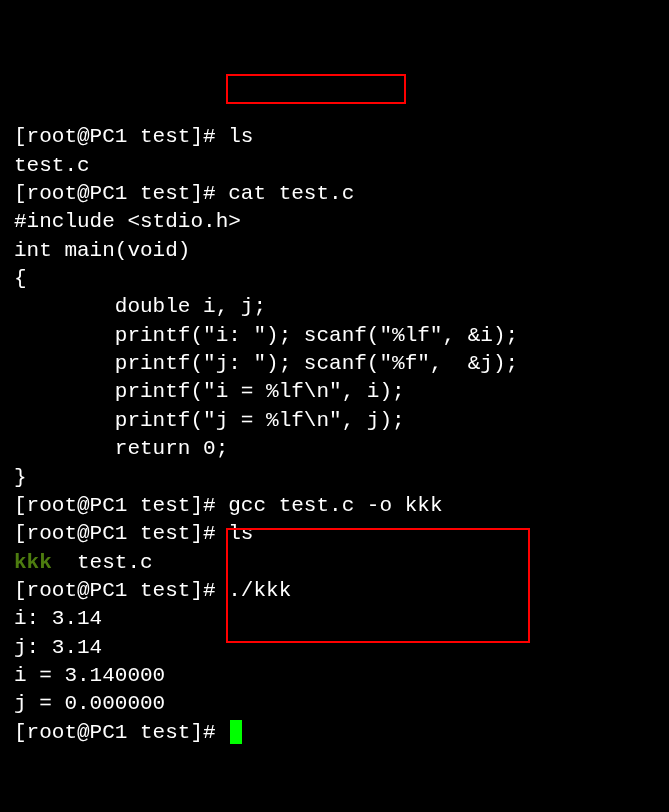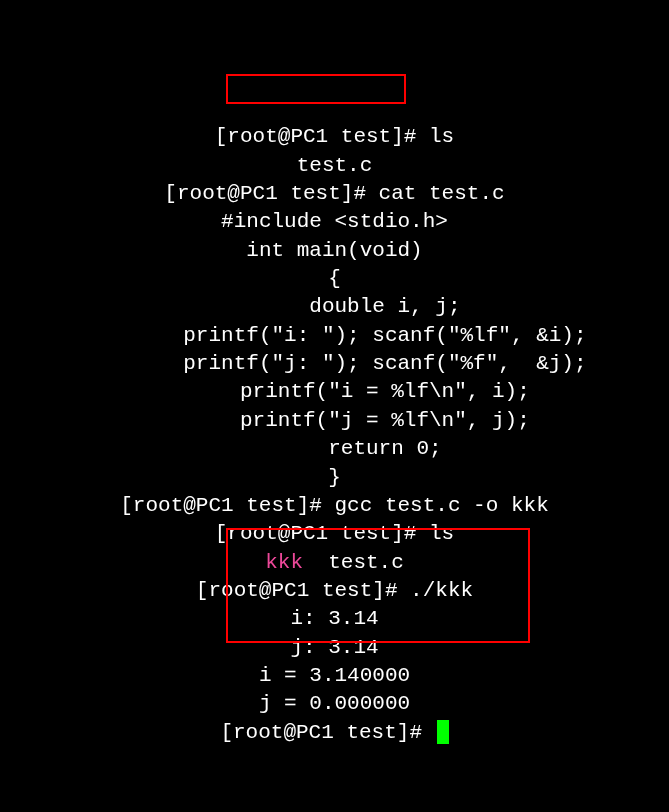--- a/index.html
+++ b/index.html
@@ -1,38 +1,37 @@
 <!DOCTYPE html>
 <html><head>
   <meta charset="utf-8">
   <style>
     * {
       margin: 0;
       padding: 0;
       box-sizing: border-box;
-      text-align: center;
     }
     body {
       background: #000000;
       font-family: 'Courier New', Consolas, monospace;
       font-size: 21px;
       color: #ffffff;
       width: 669px;
       height: 812px;
       padding: 10px 14px;
       line-height: 1.35;
       white-space: pre;
       overflow: hidden;
     }
     .prompt {
       color: #ffffff;
     }
     .executable {
-      color: #ec4899;
-      font-weight: normal;
+      color: #4d7c0f;
+      font-weight: bold;
     }
     .cursor {
       display: inline-block;
       background: #00ff00;
       width: 12px;
       height: 24px;
       vertical-align: text-bottom;
       margin-left: 2px;
     }
     .highlight-box-1 {

